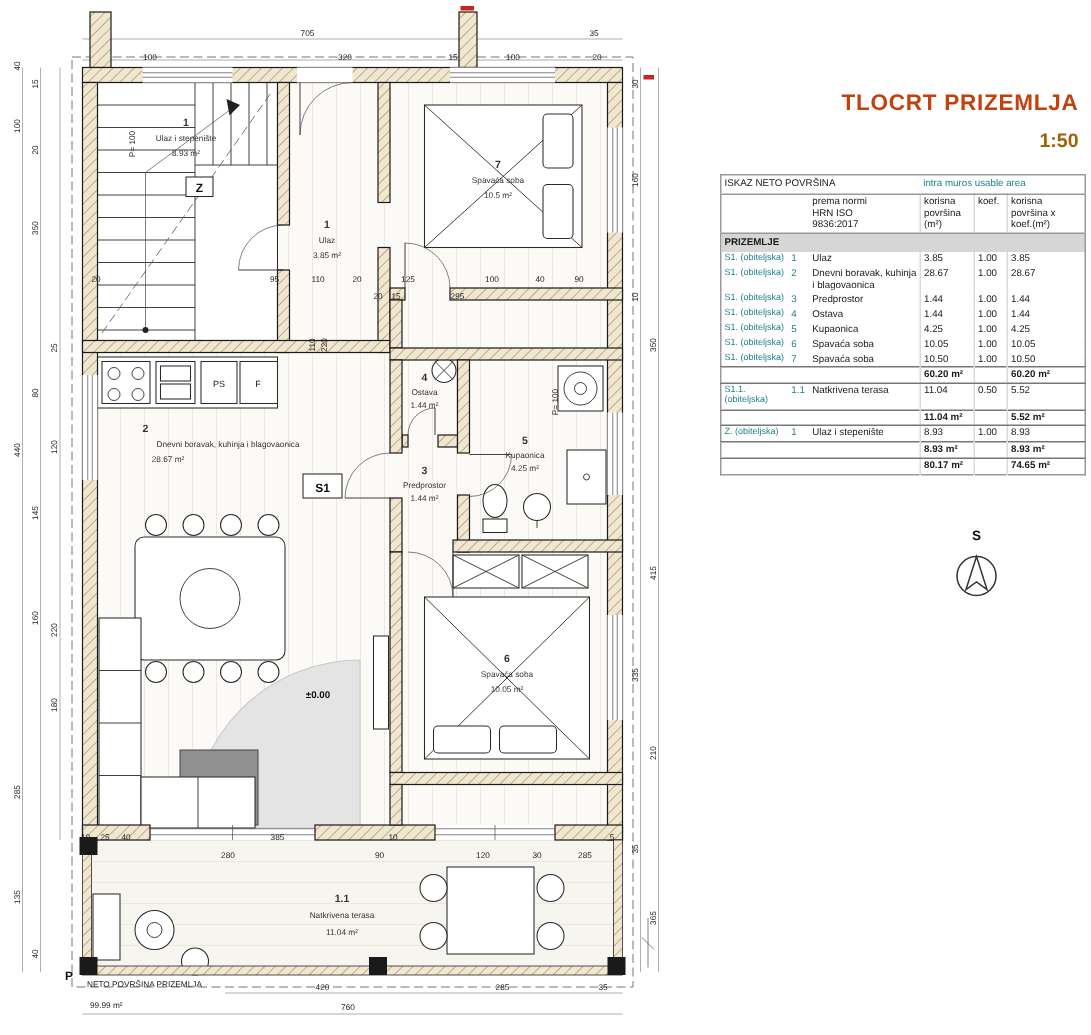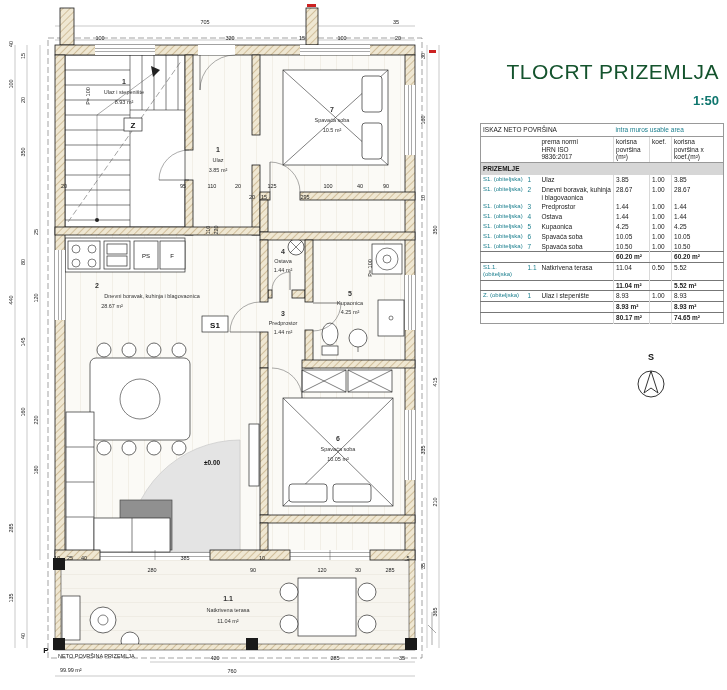--- a/index.html
+++ b/index.html
@@ -18,22 +18,22 @@
   .wt{fill:url(#hatch);stroke:#1a1a1a;stroke-width:0.5}
   .f{fill:#fff;stroke:#2a2a2a;stroke-width:0.7}
   .ln{stroke:#2a2a2a;stroke-width:0.6;fill:none}
   .tn{stroke:#444;stroke-width:0.45;fill:none}
   .dsh{stroke:#666;stroke-width:0.6;stroke-dasharray:6 3;fill:none}
   .dimline{stroke:#666;stroke-width:0.35}
   .col{fill:#1a1a1a}
   .redmk{fill:var(--red)}
   
   .panel{position:absolute;left:480px;top:60px;width:243px}
-  .title{font-size:21px;font-weight:normal;text-align:right;color:#14532d;letter-spacing:0.5px;padding-right:4px}
-  .scale{font-size:13px;font-weight:bold;text-align:right;color:#0f766e;margin-top:9px;padding-right:4px}
+  .title{font-size:15px;font-weight:bold;text-align:right;color:#c2410c;letter-spacing:0.5px;padding-right:4px}
+  .scale{font-size:13px;font-weight:bold;text-align:right;color:#a16207;margin-top:9px;padding-right:4px}
   .areas-table{border-collapse:collapse;table-layout:fixed;width:243px;margin-top:15px;font-size:6.5px;line-height:1.2;color:#1a1a1a;border:1px solid #999}
   .areas-table td{padding:1px 2px;vertical-align:top;overflow:hidden}
   .th1 td{border-bottom:1px solid #999;padding:2px}
   .hr{color:var(--teal)}
   .th2 td{border-bottom:1px solid #999}
   .pre{white-space:pre-line}
   .sec td{background:#d6d6d6;font-weight:bold;padding:2px}
   .cu{color:var(--teal);font-size:6px}
   .cn{color:var(--teal)}
   .ca,.ck,.cx{border-left:1px solid #d9d9d9}

